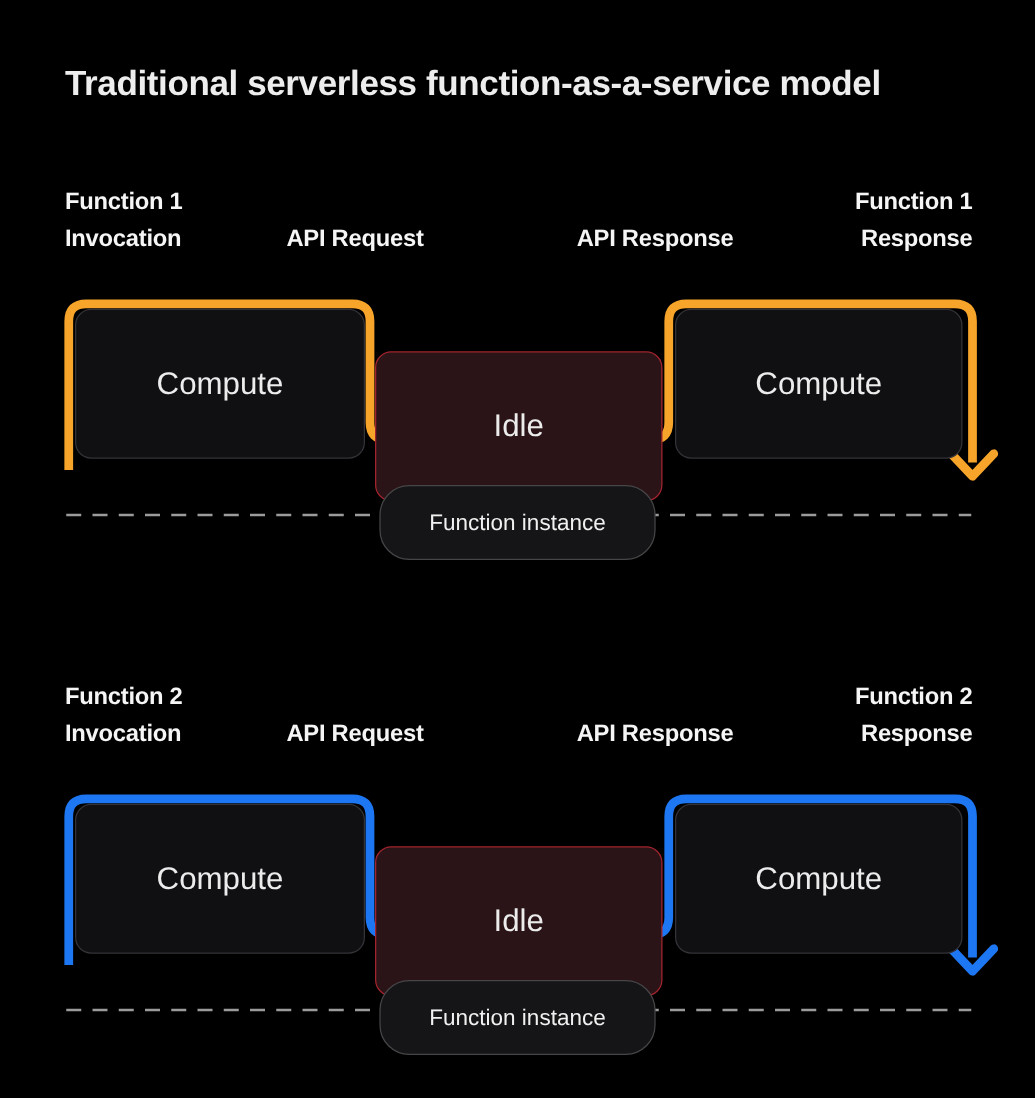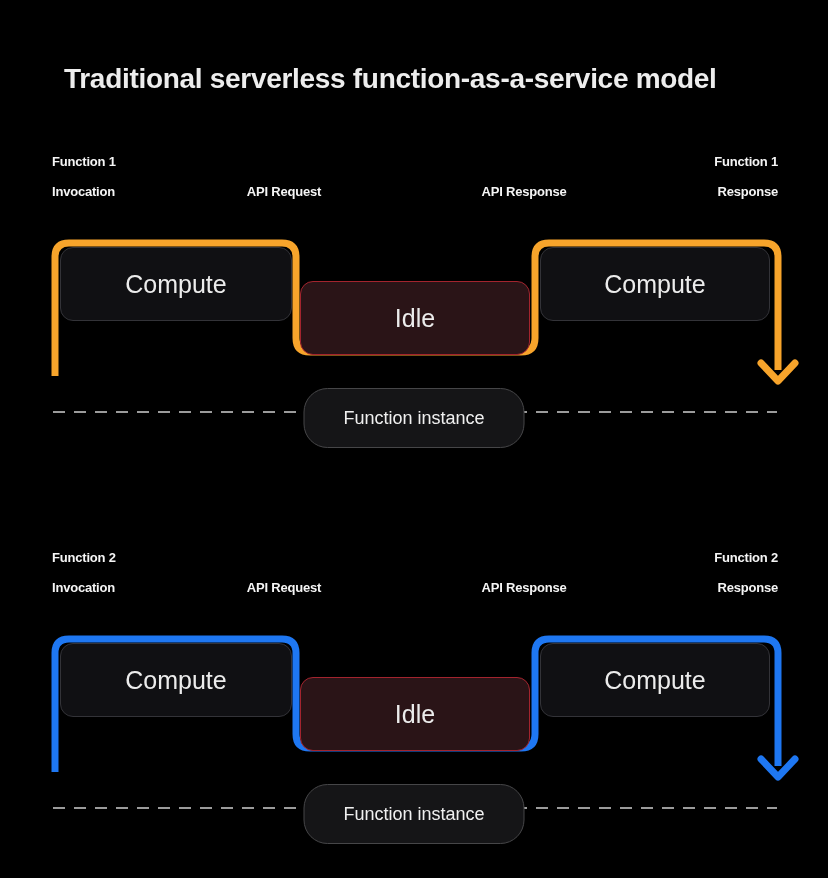--- a/index.html
+++ b/index.html
@@ -1,43 +1,43 @@
 <!DOCTYPE html>
 <html style="--background: #000000; --title_text: #EDEDED; --label_text: #F5F5F5; --box_text: #ECECEC; --compute_fill: #101013; --compute_border: #333338; --idle_fill: #2A1417; --idle_border: #A3242E; --dashed_line: #9B9B9B; --pill_fill: #151517; --pill_border: #464648; --pill_text: #F0F0F0; --accent_orange: #F7A42B; --accent_blue: #1E77F2;"><head>
 <meta charset="utf-8">
 <style>
   html,body{margin:0;padding:0;background:#000;}
   .stage{
     position:relative;width:828px;height:878px;background:var(--background,#000);
     font-family:"Liberation Sans",sans-serif;overflow:hidden;
   }
   .title{
-    position:absolute;left:52px;top:50px;margin:12px;
+    position:absolute;left:52px;top:50px;margin:0;
     font-size:28px;line-height:34px;font-weight:700;letter-spacing:-0.3px;
     color:var(--title_text,#EDEDED);
   }
   .timeline{position:absolute;left:0;width:828px;height:290px;}
   .timeline.t1{top:147px;}
   .timeline.t2{top:543px;}
 
   .lbl{
     position:absolute;top:0;
-    font-size:13px;line-height:30px;font-weight:700;letter-spacing:-0.2px;
+    font-size:19px;line-height:30px;font-weight:700;letter-spacing:-0.2px;
     color:var(--label_text,#F5F5F5);white-space:nowrap;
   }
   .lbl.start{left:52px;text-align:left;}
   .lbl.end{right:50px;text-align:right;}
   .lbl.mid{top:30px;transform:translateX(-50%);}
   .lbl.mid.req{left:284px;}
   .lbl.mid.res{left:524px;}
 
   .diagram{position:absolute;left:0;top:88px;width:828px;height:152px;}
   .diagram svg{position:absolute;left:0;top:0;}
   .phase-box{
-    position:absolute;top:12px;height:74px;box-sizing:border-box;
+    position:absolute;top:12px;height:120px;box-sizing:border-box;
     border-radius:13px;display:flex;align-items:center;justify-content:center;
     font-size:25px;font-weight:400;color:var(--box_text,#ECECEC);
     background:var(--compute_fill,#101013);
     border:1px solid var(--compute_border,#333338);
   }
   .phase-box.b1{left:60px;width:232px;}
   .phase-box.b2{left:300px;width:230px;margin-top:34px;}
   .phase-box.b3{left:540px;width:230px;}
   .phase-box.idle{
     background:var(--idle_fill,#2A1417);

